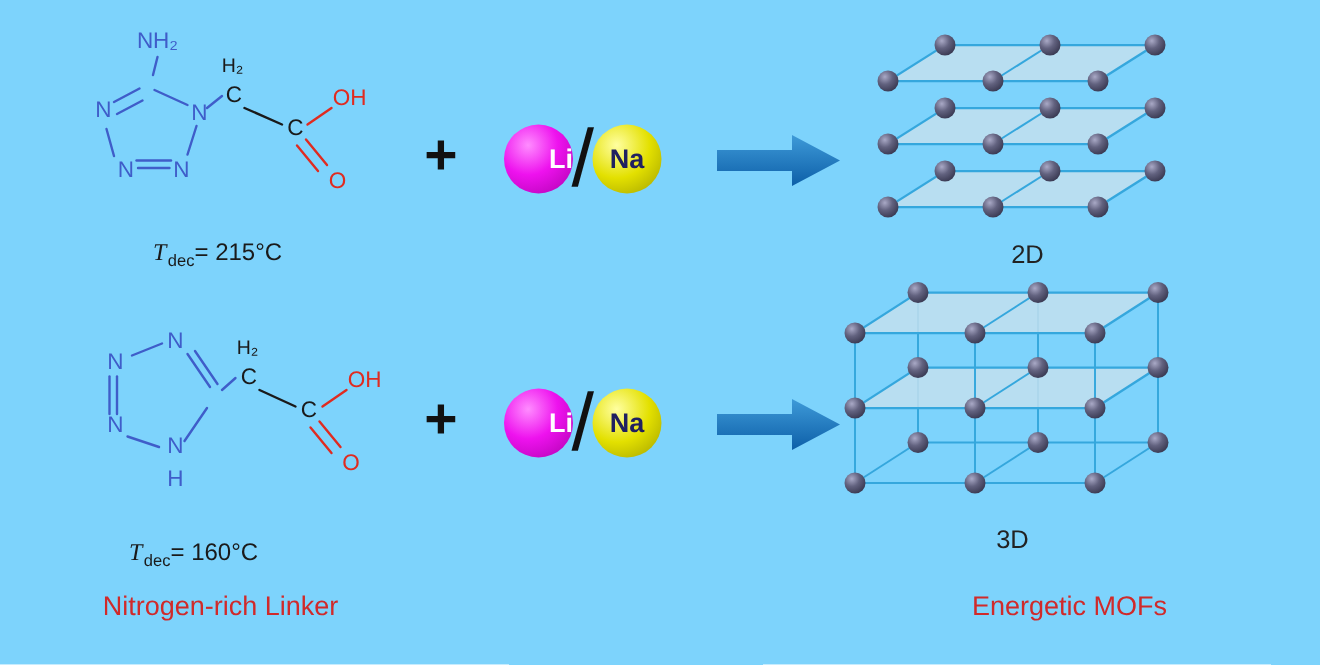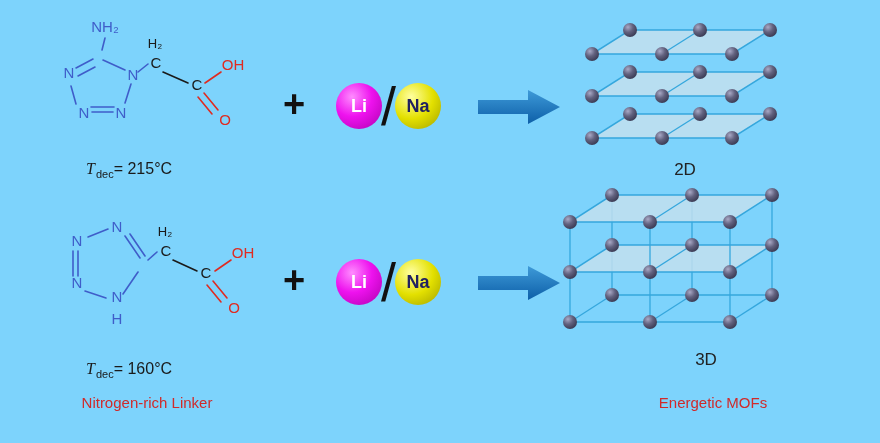--- a/index.html
+++ b/index.html
@@ -24,34 +24,34 @@
   .tdec{font-size:16px;color:#1a1a1a;}
   .tdec .sym{font-style:italic;font-family:"Liberation Serif",serif;padding-right:1px;}
   .tdec sub{font-size:11px;}
 
   
   .plus{font-size:38px;font-weight:600;color:#111;width:44px;text-align:center;line-height:48px;}
 
   
   .metal-group{display:flex;align-items:center;}
   .sphere{width:46px;height:46px;border-radius:50%;display:flex;align-items:center;justify-content:center;font-weight:700;font-size:18px;}
-  .li{background:radial-gradient(circle at 35% 30%, #ff8cff 0%, #ee12ee 45%, #ad00ad 100%);color:#ffffff;}
+  .li{background:radial-gradient(circle at 35% 30%, #ff8cff 0%, #ee12ee 45%, #ad00ad 100%);color:#ffffff;justify-content:flex-end;}
   .na{background:radial-gradient(circle at 35% 30%, #ffffa0 0%, #e3e000 50%, #a0a000 100%);color:#202060;}
   .slash{font-size:54px;font-weight:400;color:#111;line-height:44px;margin:0 -1px;}
 
   
   .arrow{fill:url(#arrowGrad);}
 
   
   .mofface{fill:var(--mof_face);stroke:var(--mof_edge);stroke-width:1.5;fill-opacity:0.85;}
   .mofedge{stroke:var(--mof_edge);stroke-width:1.3;fill:none;}
   .node{fill:url(#nodeGrad);}
 
   .dimlabel{text-align:center;font-size:17px;color:#222;}
-  .caption{text-align:center;font-size:15px;color:var(--label_red);font-weight:500;}
+  .caption{text-align:center;font-size:18px;color:var(--label_red);font-weight:500;}
 </style>
 </head>
 <body>
 
 <svg width="0" height="0" style="position:absolute" aria-hidden="true">
   <defs>
     <radialGradient id="nodeGrad" cx="35%" cy="30%" r="80%">
       <stop offset="0%" stop-color="#a9a9c6"></stop>
       <stop offset="45%" stop-color="#62627f"></stop>
       <stop offset="100%" stop-color="#33334b"></stop>
@@ -90,21 +90,21 @@
     <text class="atom a-blue" x="76" y="108">N</text>
     <text class="atom a-blue" x="39" y="108">N</text>
     <text class="atom a-blue" x="24" y="68">N</text>
     <text class="atom a-black a-small" x="110" y="38">H₂</text>
     <text class="atom a-black" x="111" y="58">C</text>
     <text class="atom a-black" x="152" y="80">C</text>
     <text class="atom a-red" x="188" y="60">OH</text>
     <text class="atom a-red" x="180" y="115">O</text>
   </svg>
 
-  <div class="abs tdec" style="left:86px;top:160px">
+  <div class="abs tdec" style="left:102px;top:160px">
     <span class="sym">T</span><sub>dec</sub><span>= 215°C</span>
   </div>
 
   <svg class="abs" style="left:45px;top:196px" width="260" height="150" viewBox="0 0 260 150">
     <g class="bond b-blue">
       <line x1="63" y1="33" x2="43" y2="41"></line>
       <line x1="28" y1="55" x2="28" y2="80"></line>
       <line x1="33" y1="55" x2="33" y2="80"></line>
       <line x1="40" y1="95" x2="61" y2="102"></line>
       <line x1="78" y1="98" x2="93" y2="76"></line>
@@ -239,18 +239,18 @@
         <circle class="node" cx="90" cy="90" r="7"></circle>
         <circle class="node" cx="170" cy="90" r="7"></circle>
       <circle class="node" cx="52" cy="113" r="7"></circle>
         <circle class="node" cx="132" cy="113" r="7"></circle>
         <circle class="node" cx="212" cy="113" r="7"></circle>
       <circle class="node" cx="10" cy="140" r="7"></circle>
         <circle class="node" cx="90" cy="140" r="7"></circle>
         <circle class="node" cx="170" cy="140" r="7"></circle>
     </g>
   </svg>
-  <div class="abs dimlabel" style="left:651px;top:350px;width:110px">3D</div>
+  <div class="abs dimlabel" style="left:620px;top:350px;width:110px">3D</div>
 
   <div class="abs caption" style="left:8px;top:394px;width:278px">Nitrogen-rich Linker</div>
   <div class="abs caption" style="left:618px;top:394px;width:190px">Energetic MOFs</div>
 
 </div>
 
 </body></html>

